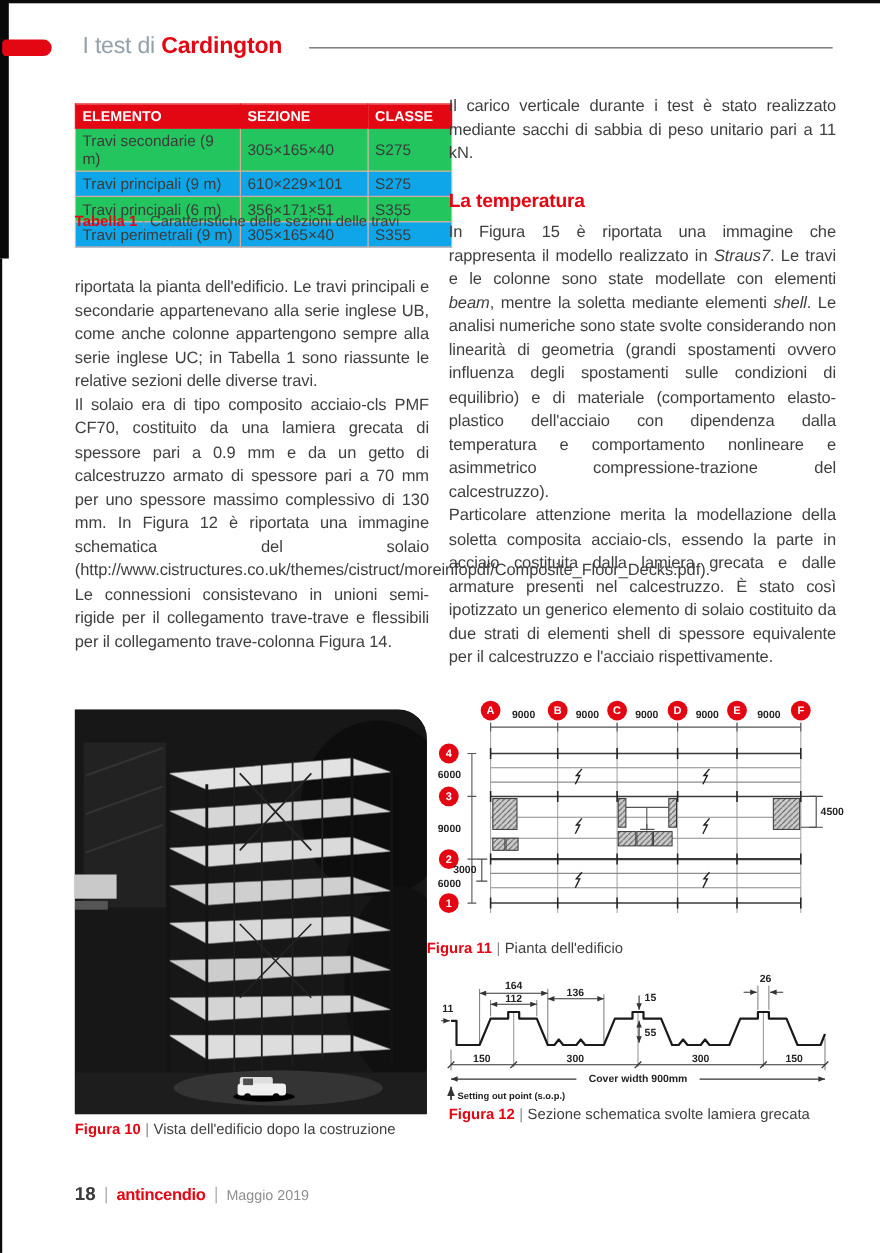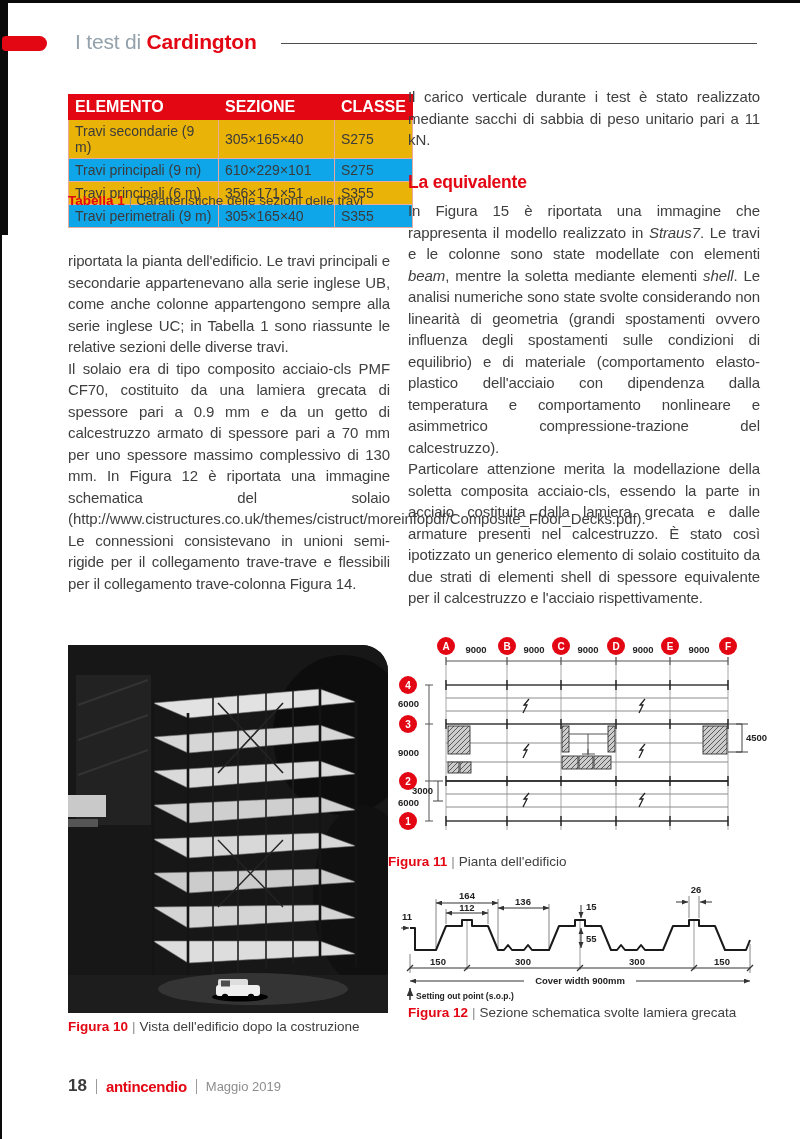--- a/index.html
+++ b/index.html
@@ -11,24 +11,24 @@
   .edge-left-thin{position:absolute;left:0;top:235px;width:2px;height:904px;background:#0a0a0a;}
   
   .header-tab{position:absolute;left:2px;top:36px;width:45px;height:15px;background:#e30613;
               border-radius:4px 8px 8px 4px;}
   .kicker{position:absolute;left:75px;top:30px;font-size:21px;letter-spacing:-0.2px;white-space:nowrap;}
   .kicker .pre{color:#93a1ab;font-weight:400;}
   .kicker .main{color:#e30613;font-weight:700;}
   .header-rule{position:absolute;left:281px;top:43px;width:476px;height:0;border-top:1.6px solid #4d4d4d;}
   
   .tbl{position:absolute;left:68px;top:94px;border-collapse:collapse;font-size:14px;}
-  .tbl th{background:#e30613;color:#fff;font-weight:700;font-size:16px;text-align:left;
+  .tbl th{background:#e30613;color:#fff;font-weight:700;font-size:13px;text-align:left;
           padding:3px 6px;border:1px solid #e30613;}
   .tbl td{padding:3px 6px;border:1px solid #e8aa9c;color:#3b3b3b;}
-  .tbl tr.odd td{background:#eab308;}
+  .tbl tr.odd td{background:#22c55e;}
   .tbl tr.even td{background:#0ea5e9;}
   .tbl .c1{width:137px;} .tbl .c2{width:103px;} .tbl .c3{width:63px;}
   .caption{font-size:13.5px;color:#404040;}
   .caption .lbl{color:#e30613;font-weight:700;}
   .caption .sep{color:#8a8a8a;padding:0 4px;font-weight:300;}
   .tbl-caption{position:absolute;left:68px;top:193px;}
   
   .col{position:absolute;text-align:justify;font-size:15px;line-height:21.5px;color:#3f3f3f;letter-spacing:-0.1px;}
   .col p{margin:0;}
   .left-col{left:68px;top:250px;width:322px;}
@@ -106,21 +106,21 @@
   </div>
 
   <div class="col left-col">
     <p>riportata la pianta dell'edificio. Le travi principali e secondarie appartenevano alla serie inglese UB, come anche colonne appartengono sempre alla serie inglese UC; in Tabella 1 sono riassunte le relative sezioni delle diverse travi.</p>
     <p>Il solaio era di tipo composito acciaio-cls PMF CF70, costituito da una lamiera grecata di spessore pari a 0.9 mm e da un getto di calcestruzzo armato di spessore pari a 70 mm per uno spessore massimo complessivo di 130 mm. In Figura 12 è riportata una immagine schematica del solaio (http://www.cistructures.co.uk/themes/cistruct/moreinfopdf/Composite_Floor_Decks.pdf).</p>
     <p>Le connessioni consistevano in unioni semi-rigide per il collegamento trave-trave e flessibili per il collegamento trave-colonna Figura 14.</p>
   </div>
 
   <div class="col right-col">
     <p>Il carico verticale durante i test è stato realizzato mediante sacchi di sabbia di peso unitario pari a 11 kN.</p>
-    <h2>La equivalente</h2>
+    <h2>La temperatura</h2>
     <p><span>In Figura 15 è riportata una immagine che rappresenta il modello realizzato in </span><span class="it">Straus7</span><span>. Le travi e le colonne sono state modellate con elementi </span><span class="it">beam</span><span>, mentre la soletta mediante elementi </span><span class="it">shell</span><span>. Le analisi numeriche sono state svolte considerando non linearità di geometria (grandi spostamenti ovvero influenza degli spostamenti sulle condizioni di equilibrio) e di materiale (comportamento elasto-plastico dell'acciaio con dipendenza dalla temperatura e comportamento nonlineare e asimmetrico compressione-trazione del calcestruzzo).</span></p>
     <p>Particolare attenzione merita la modellazione della soletta composita acciaio-cls, essendo la parte in acciaio costituita dalla lamiera grecata e dalle armature presenti nel calcestruzzo. È stato così ipotizzato un generico elemento di solaio costituito da due strati di elementi shell di spessore equivalente per il calcestruzzo e l'acciaio rispettivamente.</p>
   </div>
 
   <div class="photo-wrap">
     <svg width="320" height="368" viewBox="0 0 320 368">
       <rect x="0" y="0" width="320" height="368" fill="#171717"></rect>
       <rect x="8" y="30" width="75" height="150" fill="#222222"></rect>
       <path d="M10,60 L80,35 M10,95 L80,70 M10,130 L80,105" stroke="#333" stroke-width="2" fill="none"></path>
       <ellipse cx="275" cy="90" rx="70" ry="80" fill="#0d0d0d"></ellipse>

